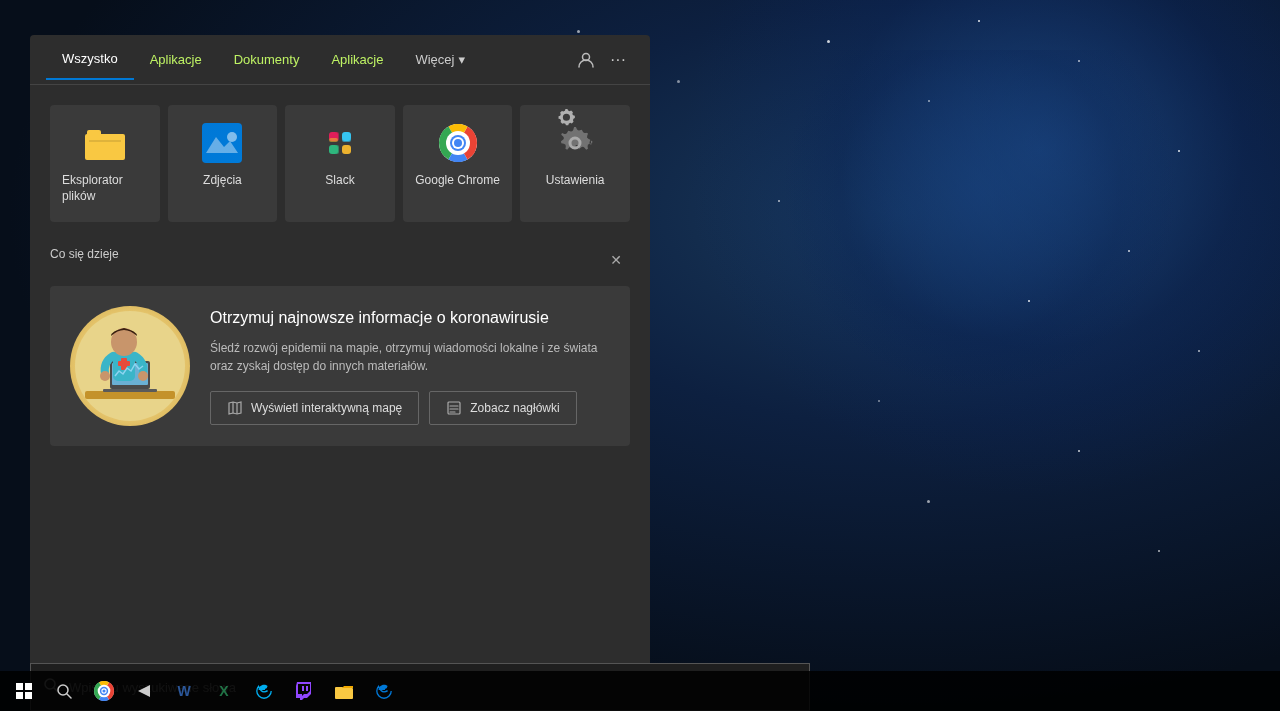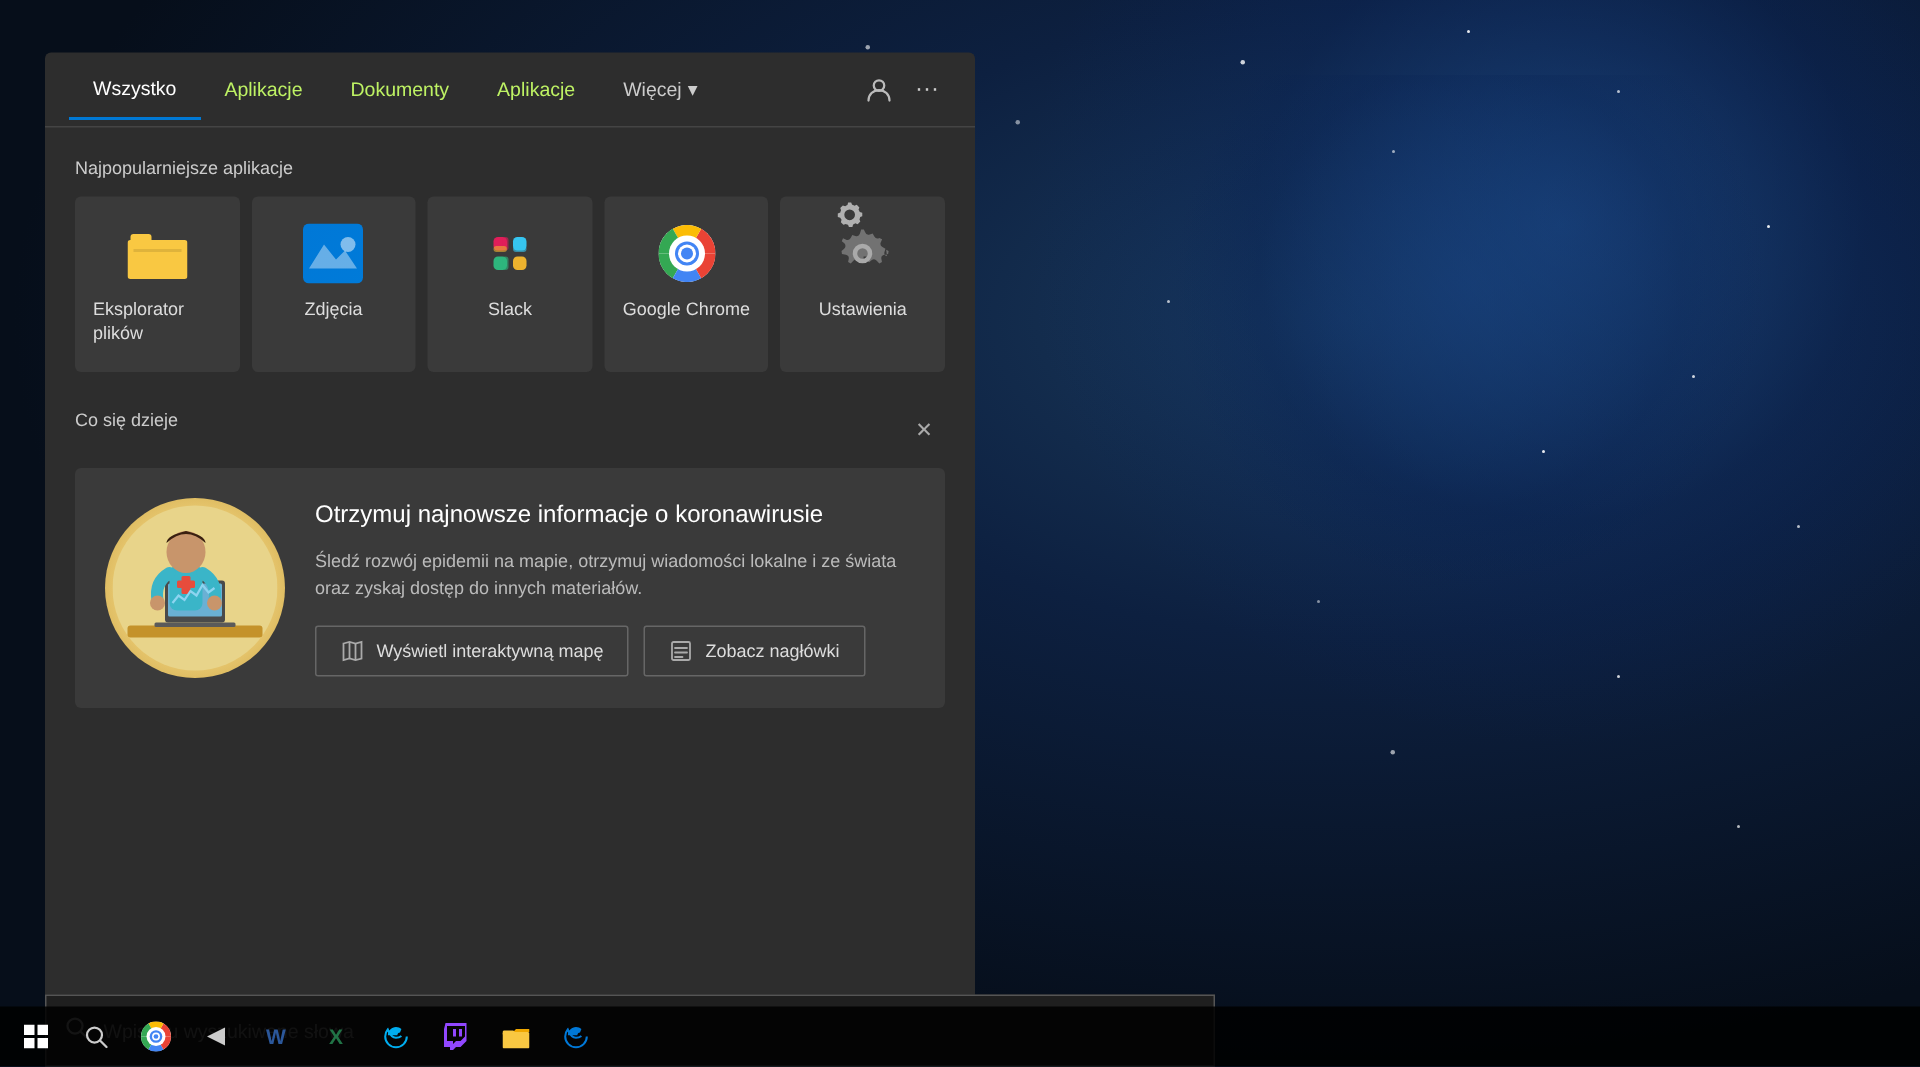--- a/index.html
+++ b/index.html
@@ -349,21 +349,20 @@
         <path d="M2 16c0-3.866 3.134-7 7-7s7 3.134 7 7" stroke="#bbb" stroke-width="1.5" stroke-linecap="round"></path>
       </svg>
     </div>
     <div class="tab-icon-btn">
       <span>···</span>
     </div>
   </div>
 
   <div class="main-content">
 
-    <div class="section-title">Najpopularniejsze aplikacje</div>
 
     <div class="apps-grid">
 
       <div class="app-tile">
         <div class="app-icon">
           <svg width="40" height="34" viewBox="0 0 40 34">
             <rect x="0" y="8" width="40" height="26" rx="2" fill="#f9c842"></rect>
             <rect x="2" y="4" width="14" height="8" rx="2" fill="#f9c842"></rect>
             <rect x="4" y="14" width="32" height="2" fill="rgba(0,0,0,0.1)"></rect>
           </svg>

